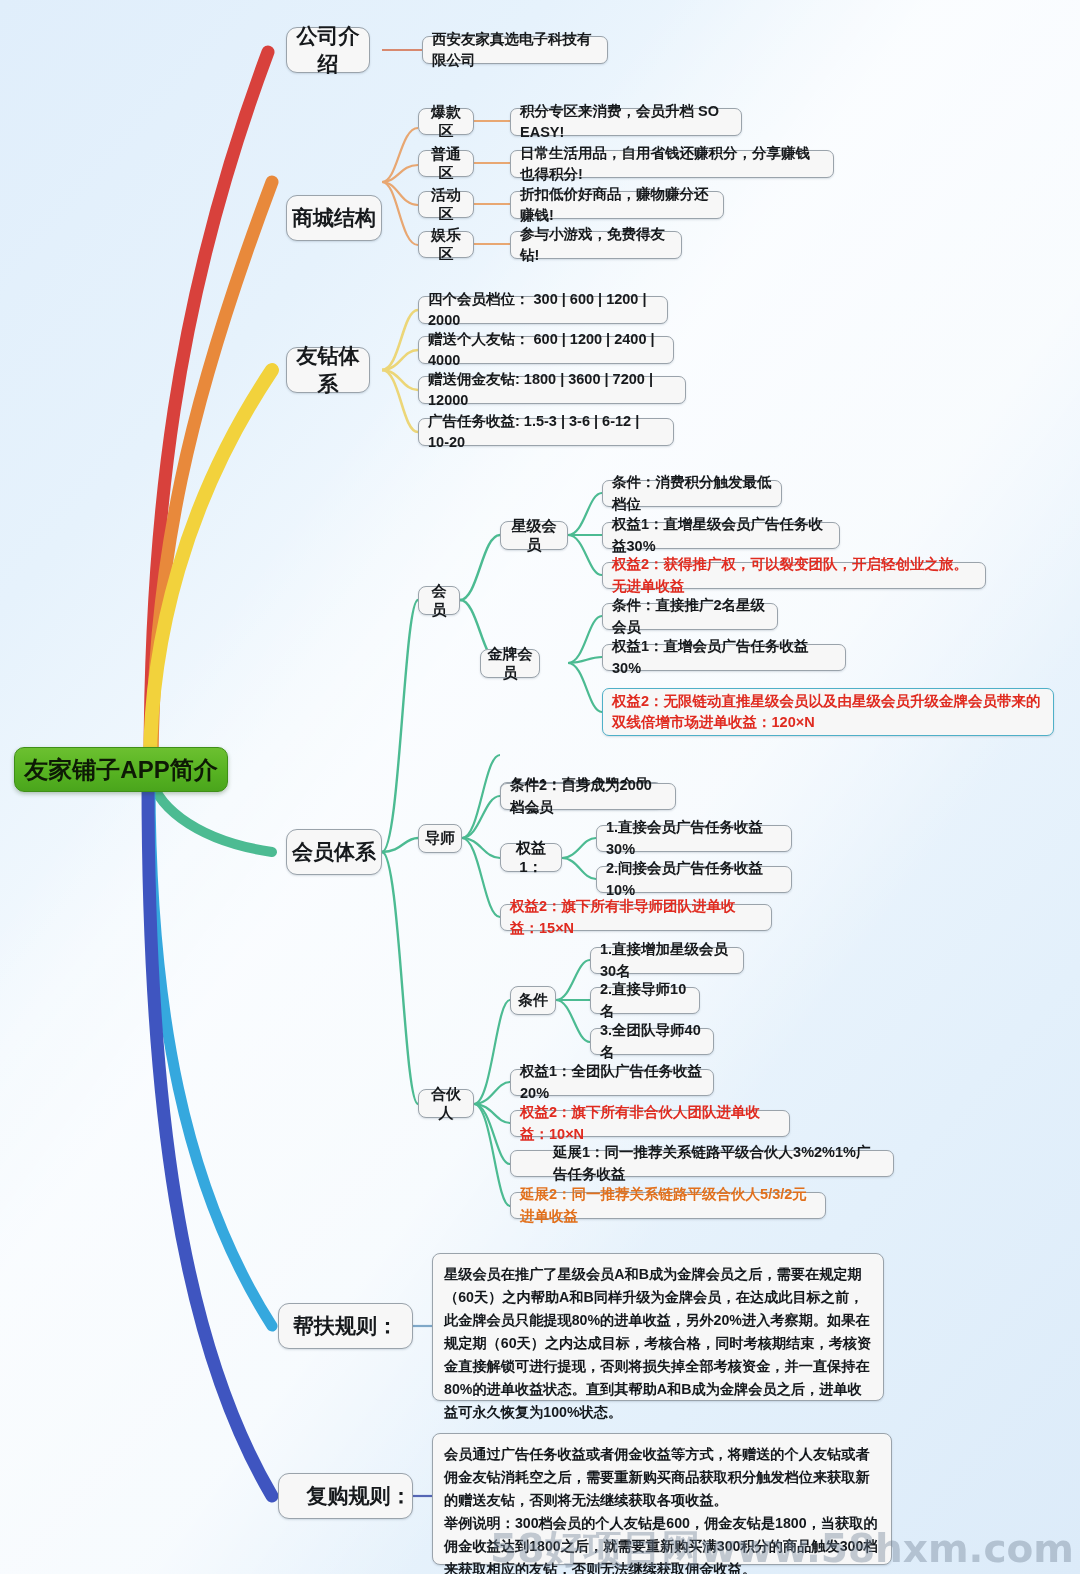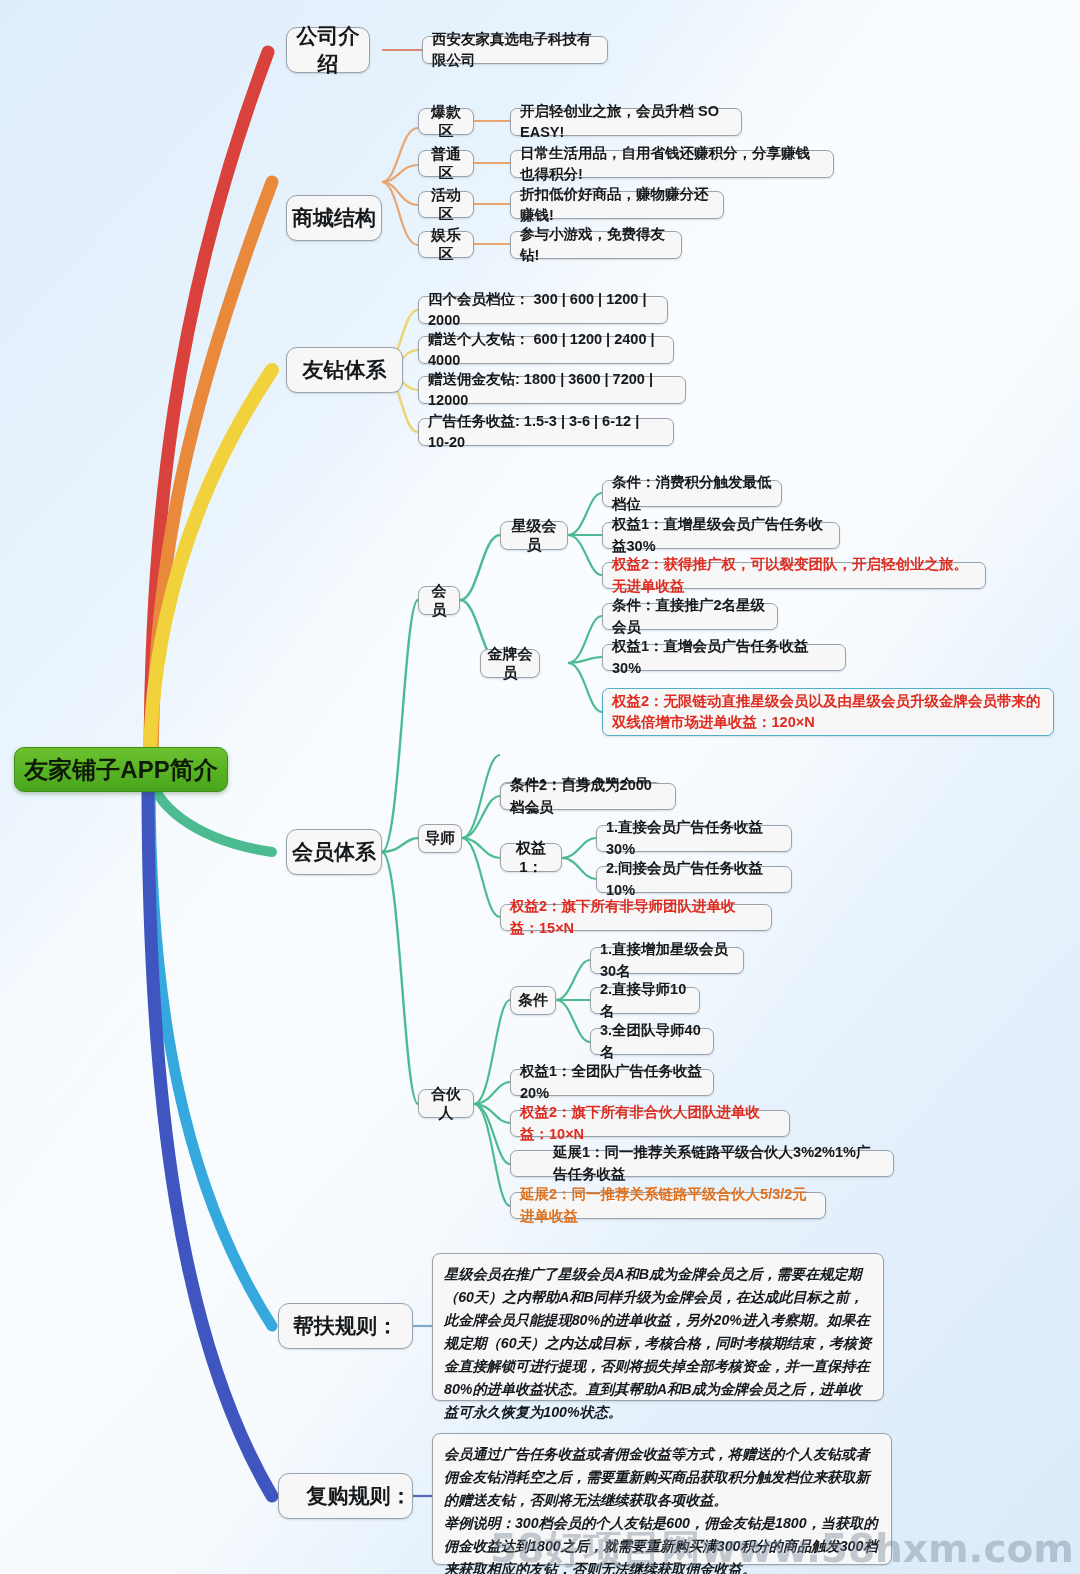--- a/index.html
+++ b/index.html
@@ -78,21 +78,20 @@
   .leaf.blue-border { border-color: #4fb0c8; }
 
   .para {
     font-size: 14.2px;
     font-weight: bold;
     line-height: 1.62;
     padding: 9px 11px;
     align-items: flex-start;
     border-radius: 8px;
     color: #14181c;
-    font-style: italic;
   }
 
   .watermark {
     position: absolute;
     right: 6px; bottom: -2px;
     font-size: 39px;
     font-weight: bold;
     color: rgba(120,135,155,0.42);
     letter-spacing: 0px;
     white-space: nowrap;
@@ -178,21 +177,21 @@
   </div>
 
   <div class="node lvl1" style="left:286px; top:159px; width:96px; height:46px;margin-top:36px;">
     <span>商城结构</span>
   </div>
 
   <div class="node lvl2" style="left:418px; top:108px; width:56px; height:27px;">
     <span>爆款区</span>
     </div>
   <div class="node leaf" style="left:510px; top:108px; width:232px; height:28px;">
-    <span>开启轻创业之旅，会员升档 SO EASY!</span>
+    <span>积分专区来消费，会员升档 SO EASY!</span>
     </div>
 
   <div class="node lvl2" style="left:418px; top:150px; width:56px; height:27px;">
     <span>普通区</span>
     </div>
   <div class="node leaf" style="left:510px; top:150px; width:324px; height:28px;">
     <span>日常生活用品，自用省钱还赚积分，分享赚钱也得积分!</span>
     </div>
 
   <div class="node lvl2" style="left:418px; top:191px; width:56px; height:27px;">
@@ -202,21 +201,21 @@
     <span>折扣低价好商品，赚物赚分还赚钱!</span>
     </div>
 
   <div class="node lvl2" style="left:418px; top:231px; width:56px; height:27px;">
     <span>娱乐区</span>
     </div>
   <div class="node leaf" style="left:510px; top:231px; width:172px; height:28px;">
     <span>参与小游戏，免费得友钻!</span>
     </div>
 
-  <div class="node lvl1" style="left:286px; top:347px; width:117px; height:46px;">
+  <div class="node lvl1" style="left:286px; top:347px; width:84px; height:46px;">
     <span>友钻体系</span>
   </div>
   <div class="node leaf" style="left:418px; top:296px; width:250px; height:28px;">
     <span>四个会员档位：  300 | 600 | 1200 | 2000</span>
     </div>
   <div class="node leaf" style="left:418px; top:336px; width:256px; height:28px;">
     <span>赠送个人友钻：  600 | 1200 | 2400 | 4000</span>
     </div>
   <div class="node leaf" style="left:418px; top:376px; width:268px; height:28px;">
     <span>赠送佣金友钻: 1800 | 3600 | 7200 | 12000</span>

